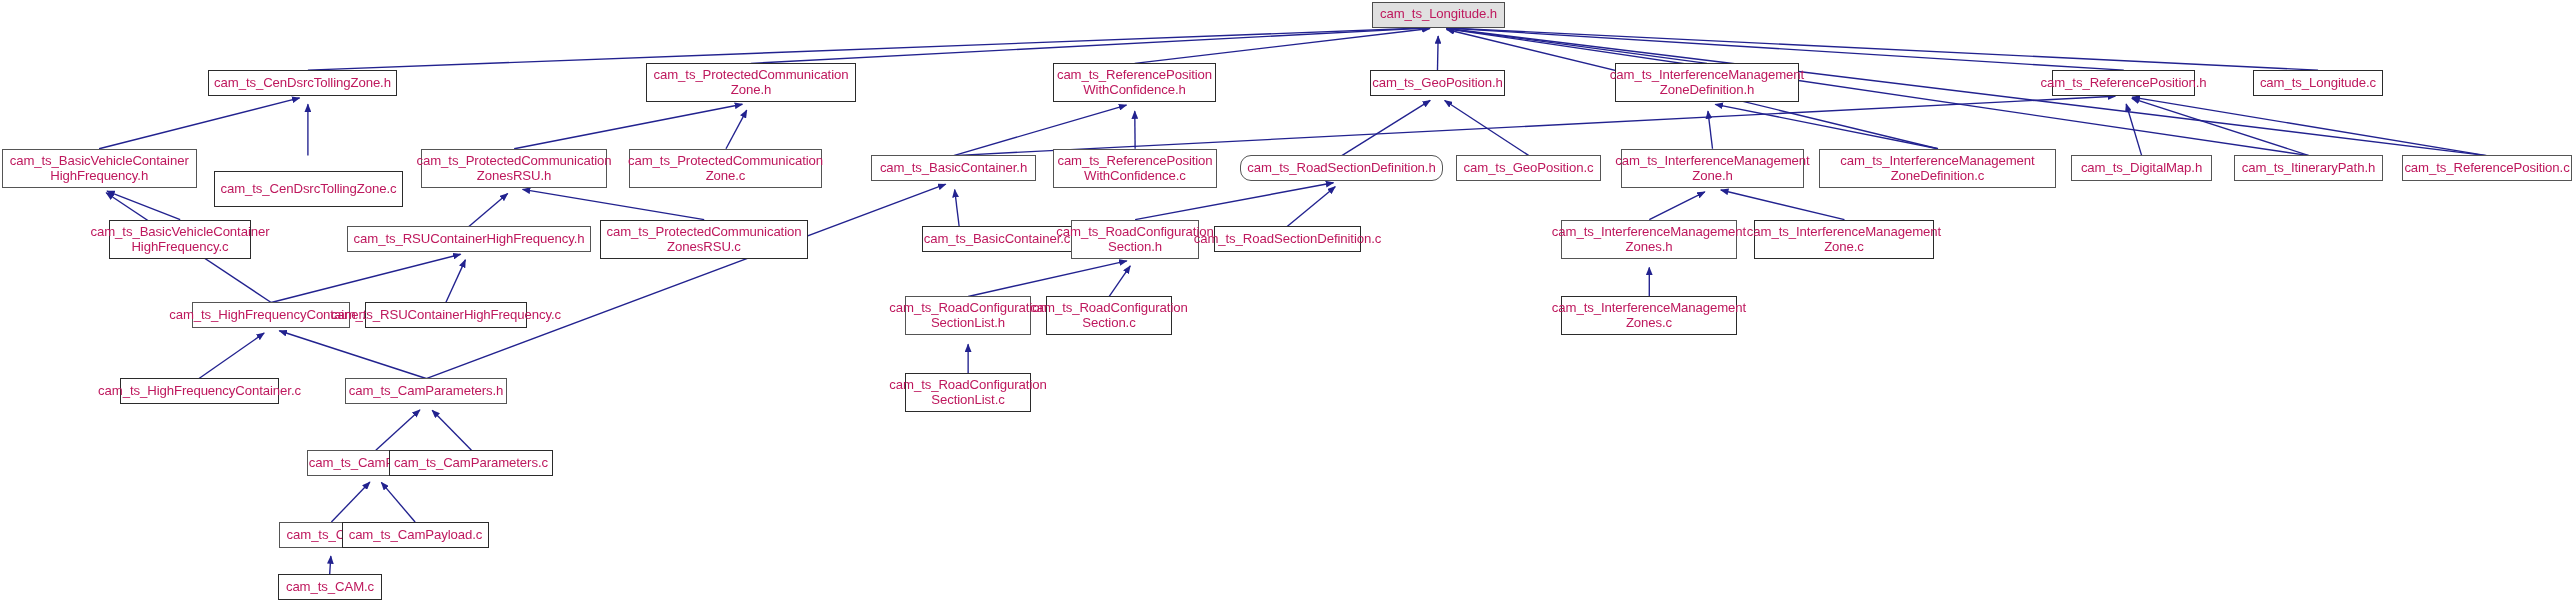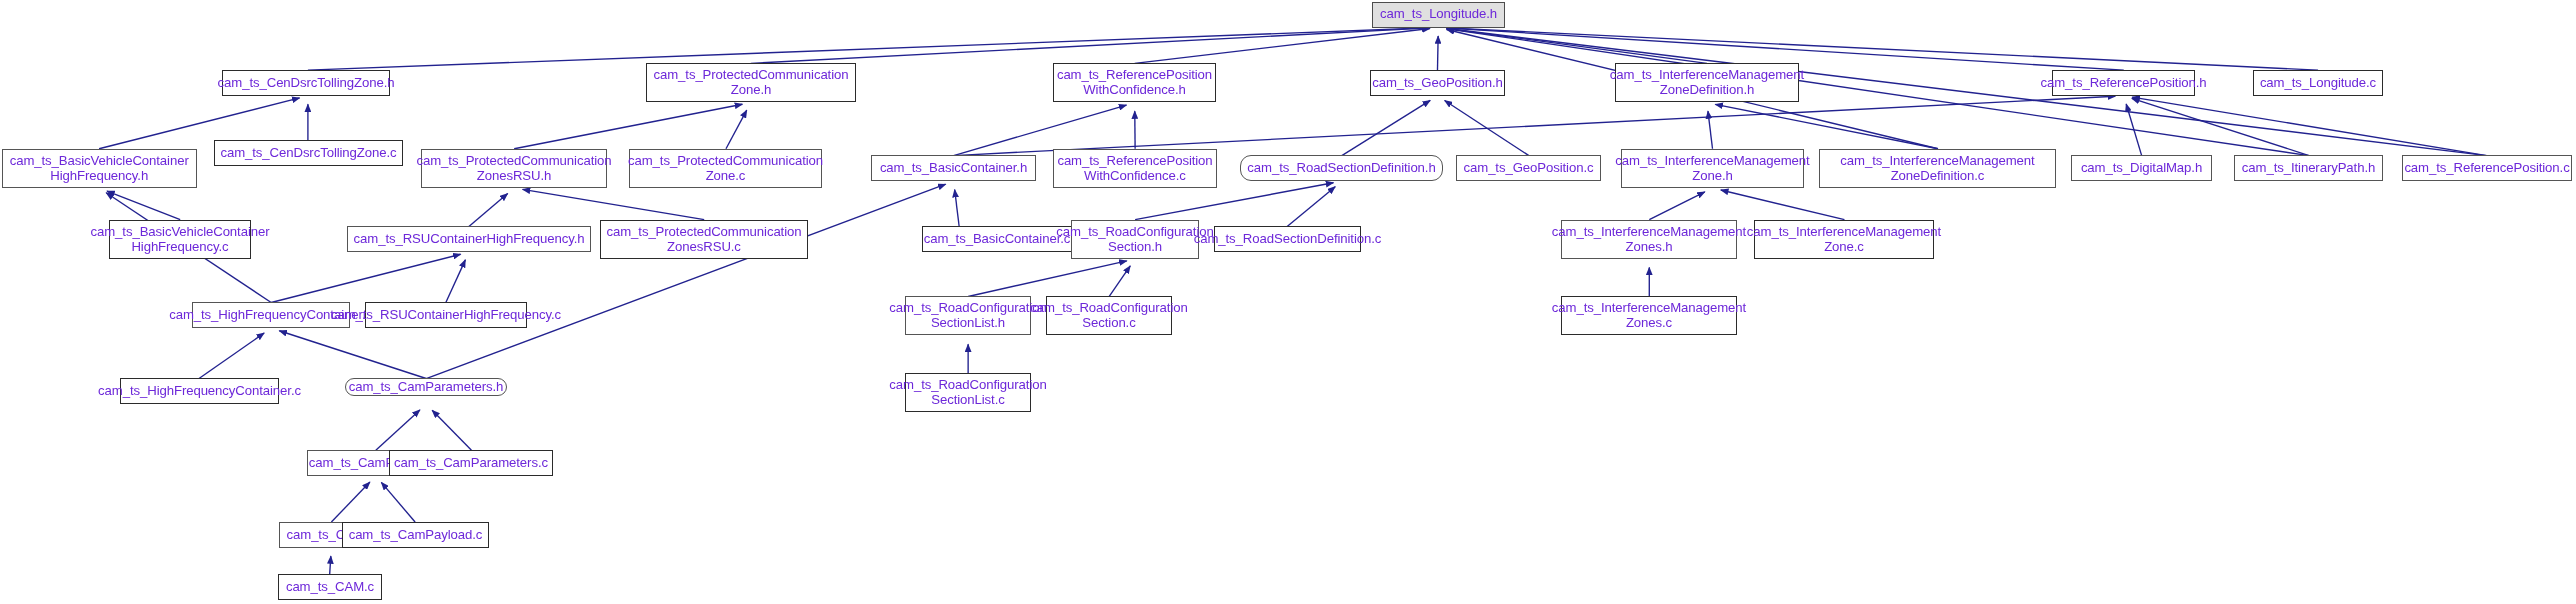--- a/index.html
+++ b/index.html
@@ -22,21 +22,21 @@
     top: 0;
     width: 2576px;
     height: 605px;
     pointer-events: none;
   }
   .node {
     position: absolute;
     box-sizing: border-box;
     border: 0.9px solid #2b2b2b;
     background: #ffffff;
-    color: #6d28d9;
+    color: #be185d;
     font-size: 13.2px;
     line-height: 14.5px;
     letter-spacing: -0.1px;
     display: flex;
     align-items: center;
     justify-content: center;
     text-align: center;
     white-space: pre-line;
     padding: 0 2.6px;
   }
@@ -103,33 +103,33 @@
         <line x1="1133.5" y1="437" x2="1133.5" y2="403" stroke="#22228f" stroke-width="1.6" marker-end="url(#arrow)"></line>
         <line x1="440" y1="527" x2="491.6232708764563" y2="479.7515825876502" stroke="#22228f" stroke-width="1.6" marker-end="url(#arrow)"></line>
         <line x1="552" y1="527" x2="506.00467716482393" y2="480.136840884915" stroke="#22228f" stroke-width="1.6" marker-end="url(#arrow)"></line>
         <line x1="388" y1="611" x2="433.0635831293413" y2="564.2032021349148" stroke="#22228f" stroke-width="1.6" marker-end="url(#arrow)"></line>
         <line x1="486" y1="611" x2="446.48466455599794" y2="564.6124323048671" stroke="#22228f" stroke-width="1.6" marker-end="url(#arrow)"></line>
         <line x1="386" y1="672" x2="387.35617722002036" y2="650.9792530896846" stroke="#22228f" stroke-width="1.6" marker-end="url(#arrow)"></line>
       </g>
   </svg>
   <div id="node-layer">
       <div class="node root" style="left: 1372px; top: 1.7px; width: 133px; height: 26px;">cam_ts_Longitude.h</div>
-      <div class="node" style="left: 222px; top: 70px; width: 168px; height: 26px;">cam_ts_CenDsrcTollingZone.h</div>
+      <div class="node" style="left: 208px; top: 70px; width: 189px; height: 26px;">cam_ts_CenDsrcTollingZone.h</div>
       <div class="node" style="left: 646px; top: 63px; width: 210px; height: 39px;">cam_ts_ProtectedCommunication
 Zone.h</div>
       <div class="node" style="left: 1053px; top: 63px; width: 163px; height: 39px;">cam_ts_ReferencePosition
 WithConfidence.h</div>
       <div class="node" style="left: 1370px; top: 70px; width: 135px; height: 26px;">cam_ts_GeoPosition.h</div>
       <div class="node" style="left: 1615px; top: 63px; width: 184px; height: 39px;">cam_ts_InterferenceManagement
 ZoneDefinition.h</div>
       <div class="node" style="left: 2052px; top: 70px; width: 143px; height: 26px;">cam_ts_ReferencePosition.h</div>
       <div class="node" style="left: 2253px; top: 70px; width: 130px; height: 26px;">cam_ts_Longitude.c</div>
       <div class="node hdr" style="left: 1.7px; top: 149px; width: 195px; height: 39px;">cam_ts_BasicVehicleContainer
 HighFrequency.h</div>
-      <div class="node" style="left: 214px; top: 140px; width: 189px; height: 26px;">cam_ts_CenDsrcTollingZone.c</div>
+      <div class="node" style="left: 214px; top: 171px; width: 189px; height: 36px;">cam_ts_CenDsrcTollingZone.c</div>
       <div class="node hdr" style="left: 421px; top: 149px; width: 186px; height: 39px;">cam_ts_ProtectedCommunication
 ZonesRSU.h</div>
       <div class="node hdr" style="left: 629px; top: 149px; width: 193px; height: 39px;">cam_ts_ProtectedCommunication
 Zone.c</div>
       <div class="node hdr" style="left: 871px; top: 155px; width: 165px; height: 26px;">cam_ts_BasicContainer.h</div>
       <div class="node hdr" style="left: 1053px; top: 149px; width: 164px; height: 39px;">cam_ts_ReferencePosition
 WithConfidence.c</div>
       <div class="node hdr" style="left: 1240px; top: 155px; width: 203px; height: 26px; border-radius: 11px;">cam_ts_RoadSectionDefinition.h</div>
       <div class="node hdr" style="left: 1456px; top: 155px; width: 145px; height: 26px;">cam_ts_GeoPosition.c</div>
       <div class="node hdr" style="left: 1621px; top: 149px; width: 183px; height: 39px;">cam_ts_InterferenceManagement
@@ -154,21 +154,21 @@
 Zone.c</div>
       <div class="node hdr" style="left: 192px; top: 302px; width: 158px; height: 26px;">cam_ts_HighFrequencyContainer.h</div>
       <div class="node" style="left: 365px; top: 302px; width: 162px; height: 26px;">cam_ts_RSUContainerHighFrequency.c</div>
       <div class="node hdr" style="left: 905px; top: 296px; width: 126px; height: 39px;">cam_ts_RoadConfiguration
 SectionList.h</div>
       <div class="node" style="left: 1046px; top: 296px; width: 126px; height: 39px;">cam_ts_RoadConfiguration
 Section.c</div>
       <div class="node" style="left: 1561px; top: 296px; width: 176px; height: 39px;">cam_ts_InterferenceManagement
 Zones.c</div>
       <div class="node" style="left: 120px; top: 378px; width: 159px; height: 26px;">cam_ts_HighFrequencyContainer.c</div>
-      <div class="node hdr" style="left: 345px; top: 378px; width: 162px; height: 18px; border-radius: 12px;">cam_ts_CamParameters.h</div>
+      <div class="node hdr" style="left: 345px; top: 378px; width: 162px; height: 26px;">cam_ts_CamParameters.h</div>
       <div class="node" style="left: 905px; top: 373px; width: 126px; height: 39px;">cam_ts_RoadConfiguration
 SectionList.c</div>
       <div class="node hdr" style="left: 307px; top: 450px; width: 138px; height: 26px;">cam_ts_CamPayload.h</div>
       <div class="node" style="left: 389px; top: 450px; width: 164px; height: 26px;">cam_ts_CamParameters.c</div>
       <div class="node hdr" style="left: 279px; top: 522px; width: 104px; height: 26px;">cam_ts_CAM.h</div>
       <div class="node" style="left: 342px; top: 522px; width: 147px; height: 26px;">cam_ts_CamPayload.c</div>
       <div class="node" style="left: 278px; top: 574px; width: 104px; height: 26px;">cam_ts_CAM.c</div>
     </div>
 </div>
 

